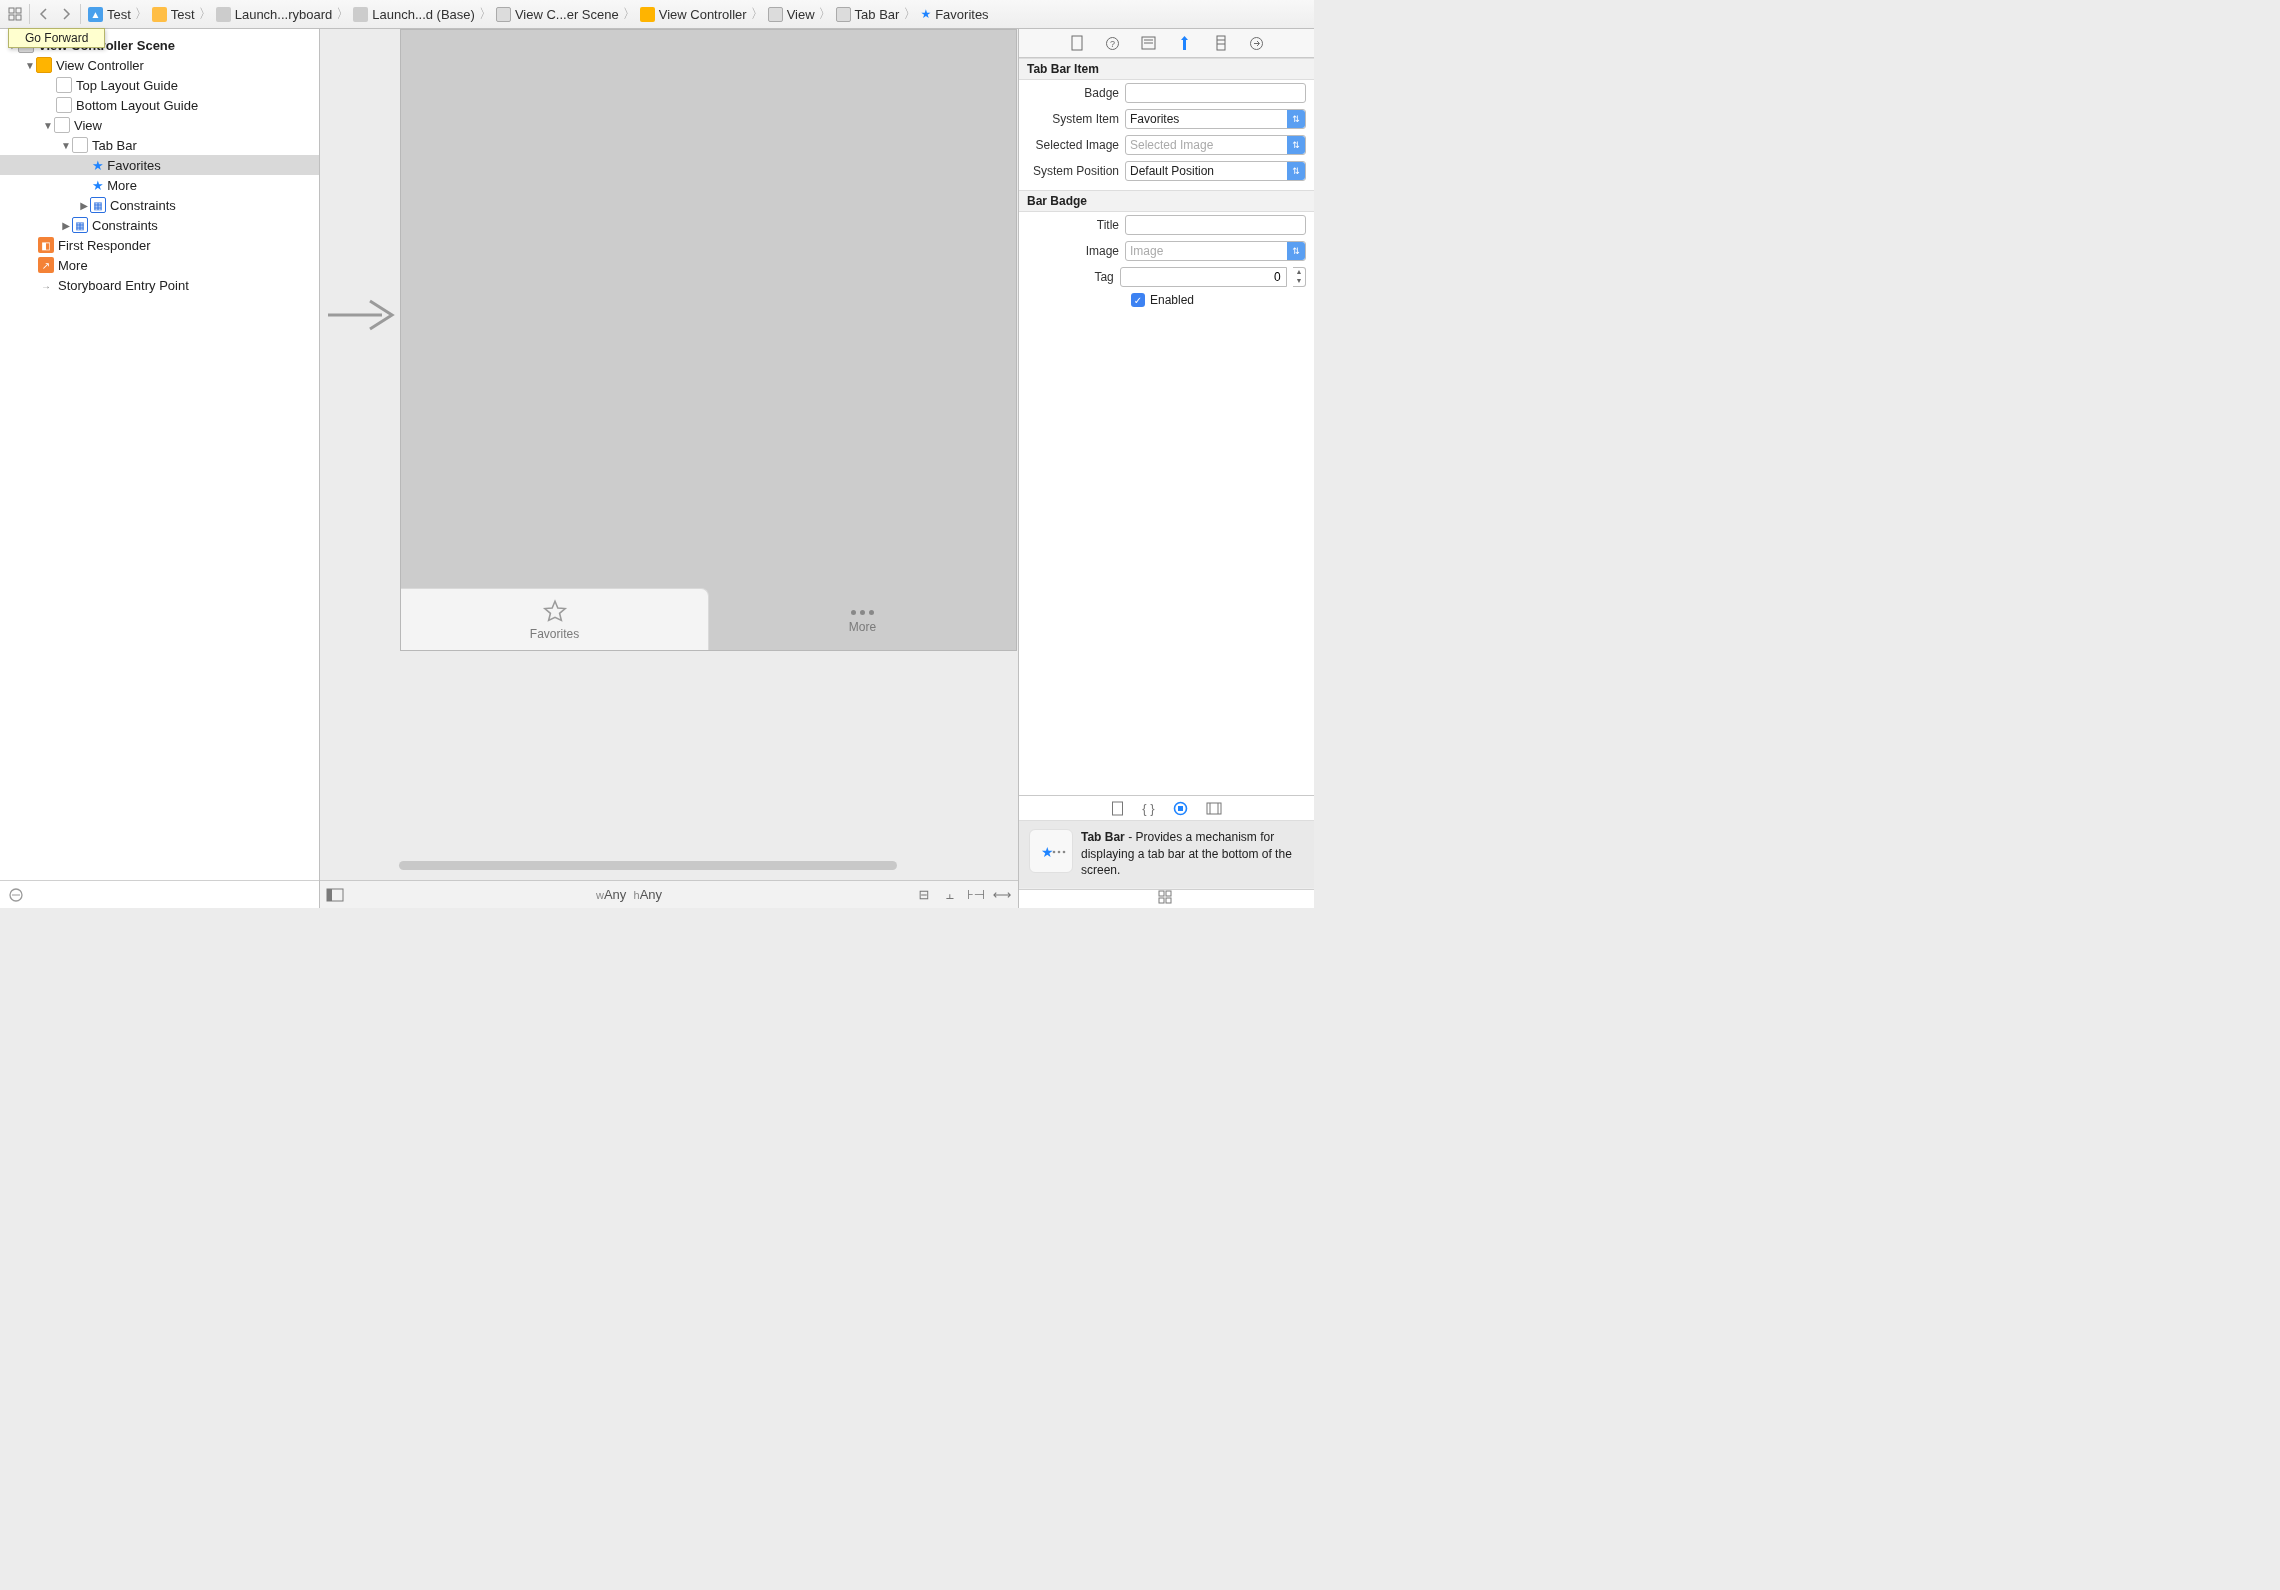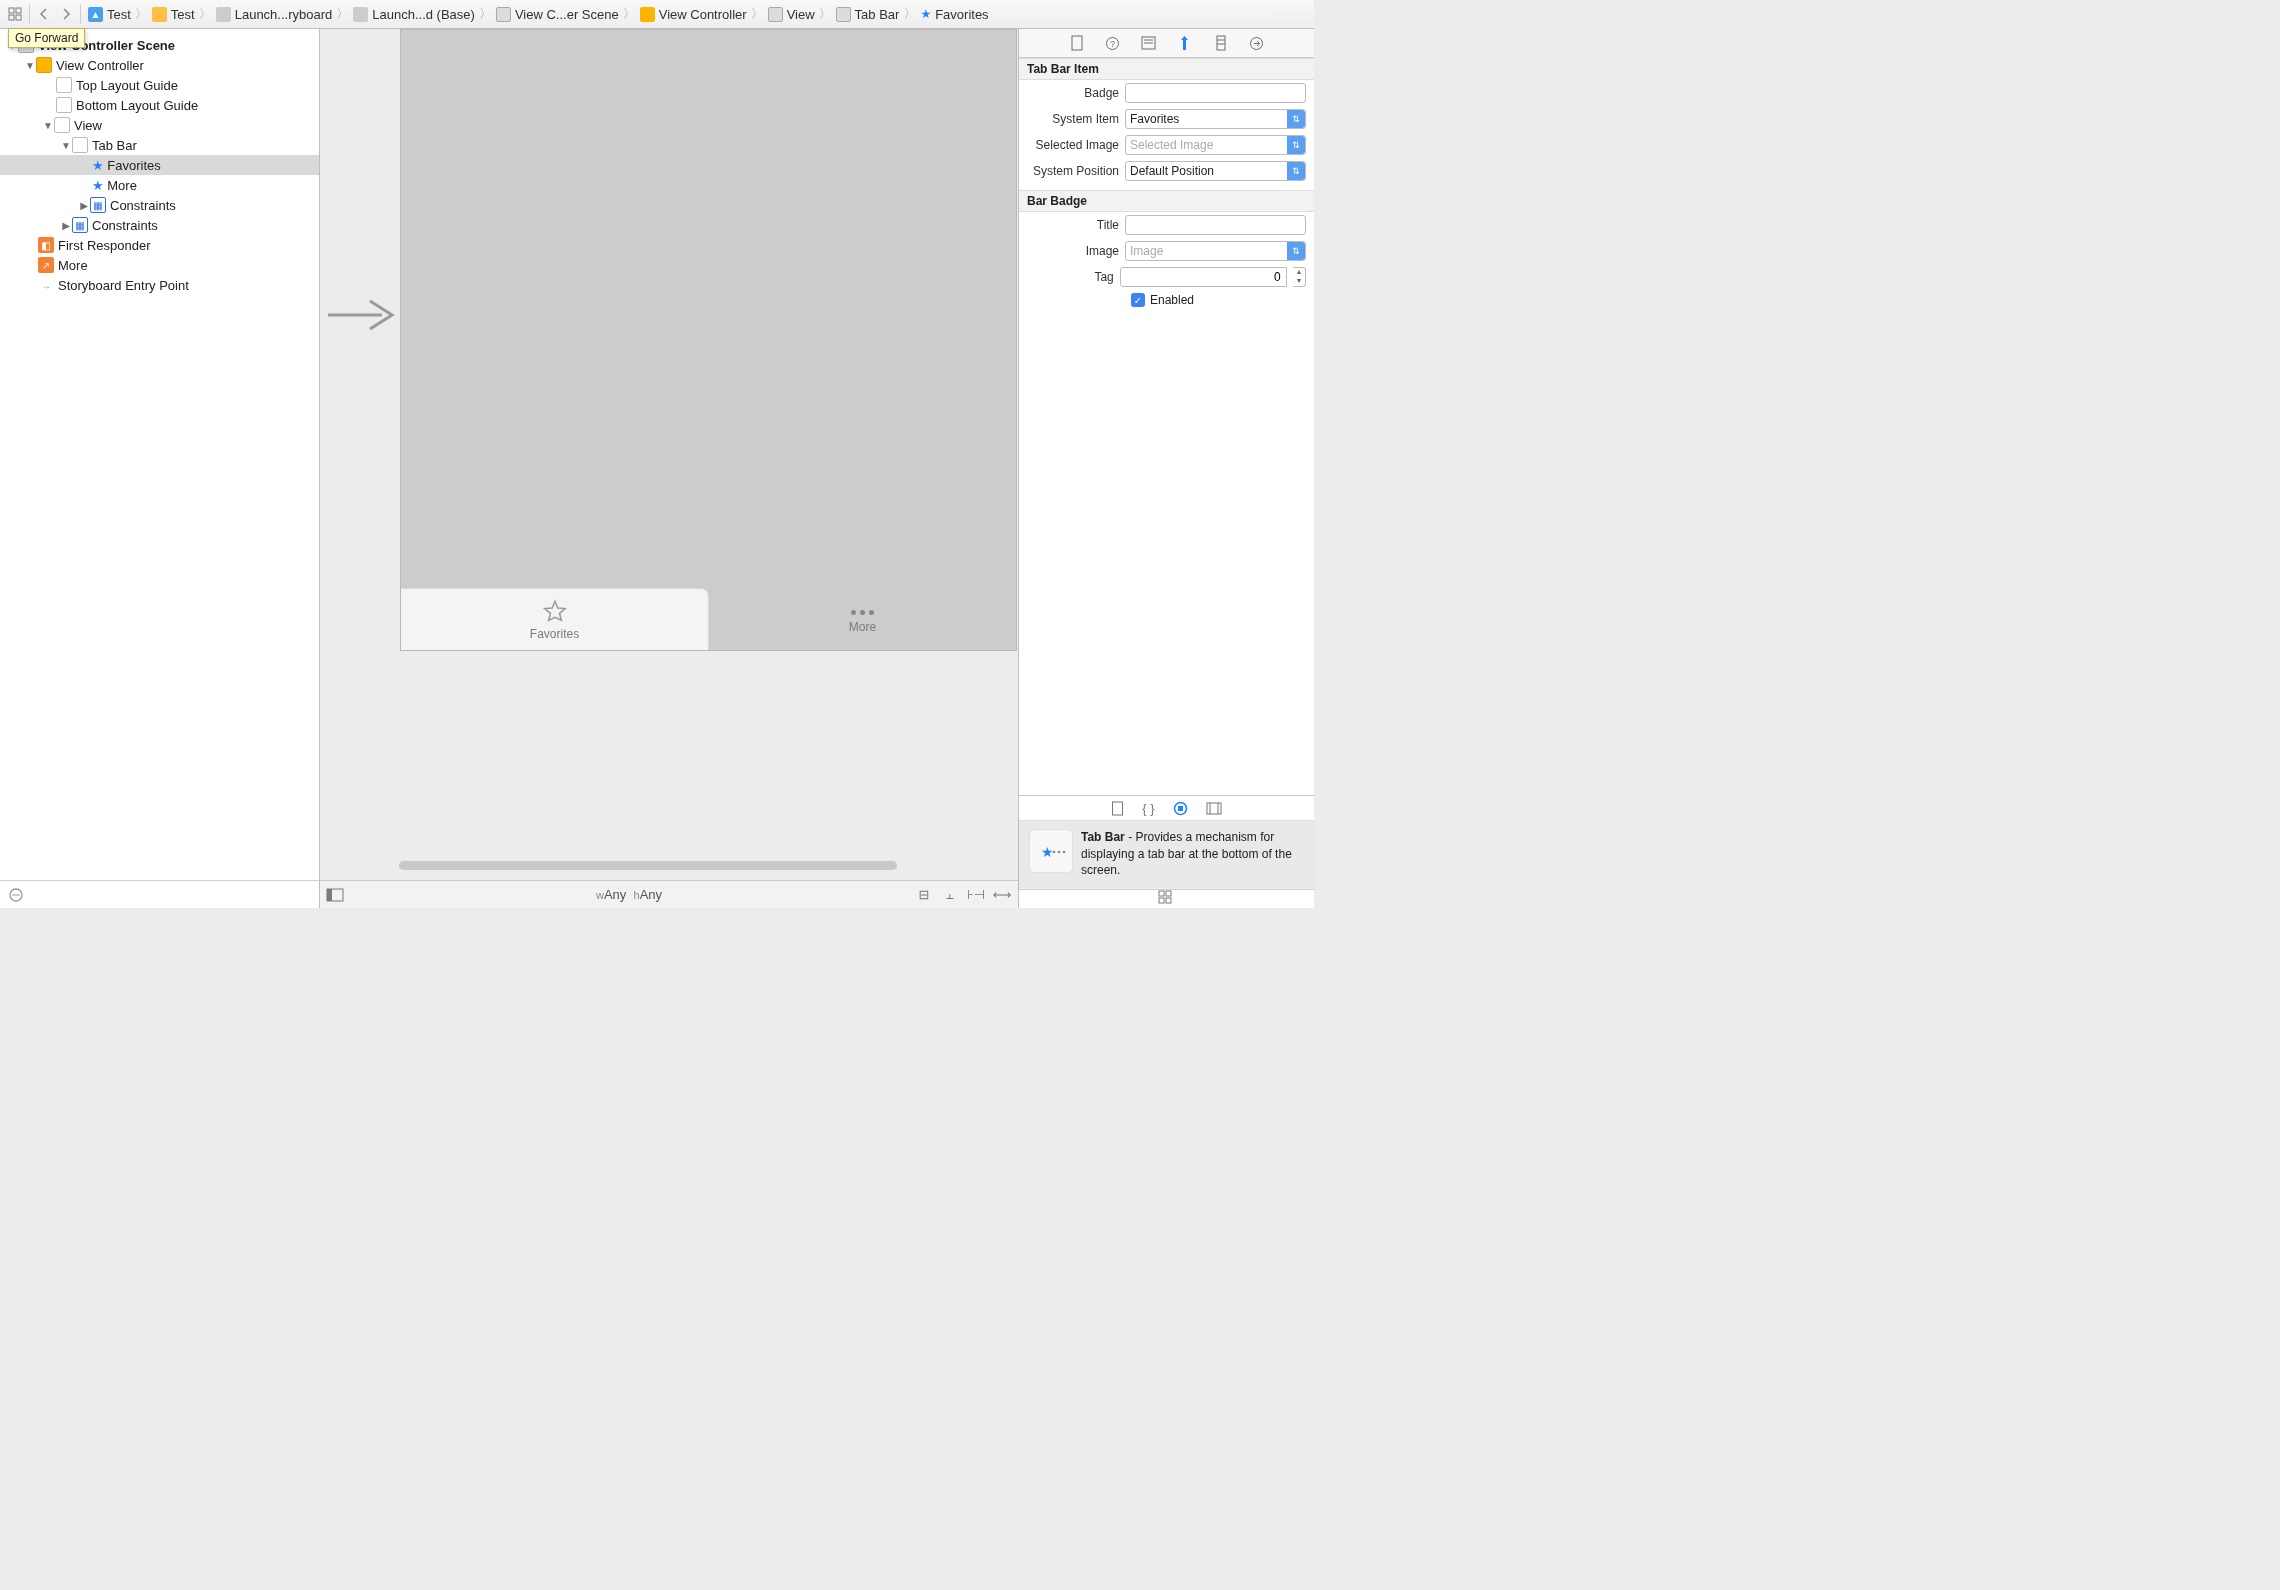--- a/index.html
+++ b/index.html
@@ -14,21 +14,21 @@
 .crumb { display:flex; align-items:center; gap:4px; padding:0 4px; white-space:nowrap; color:#313131; }
 .crumb-chev { color:#9a9a9a; }
 .crumb .ic { width:15px; height:15px; border-radius:2px; display:flex; align-items:center; justify-content:center; font-size:10px; }
 .ic-blue { background:#49a0ec; color:#fff; }
 .ic-folder { background:#ffbe45; }
 .ic-sb { background:#ccc; }
 .ic-orange { background:#ffb400; border-radius:50%; }
 .ic-grey { background:#dcdcdc; border:1px solid #aaa; }
 .ic-star { color:#1f84ff; font-size:12px; }
 
-.tooltip { position:absolute; left:8px; top:28px; background:#ffffcf; border:1px solid #b5b56a; padding:2px 6px; font-size:12px; z-index:10; box-shadow:1px 2px 4px rgba(0,0,0,.2); }
+.tooltip { position:absolute; left:8px; top:28px; background:#ffffcf; border:1px solid #b5b56a; padding:2px 16px; font-size:12px; z-index:10; box-shadow:1px 2px 4px rgba(0,0,0,.2); }
 
 
 .columns { position:absolute; top:29px; bottom:0; left:0; right:0; display:flex; }
 .left { width:320px; background:#fff; border-right:1px solid #bfbfbf; display:flex; flex-direction:column; }
 .center { flex:1; background:#ececec; border-right:1px solid #bfbfbf; display:flex; flex-direction:column; position:relative; }
 .right { width:295px; background:#fff; display:flex; flex-direction:column; }
 
 
 .outline { flex:1; overflow:auto; padding-top:6px; }
 .orow { display:flex; align-items:center; height:20px; font-size:13px; }

